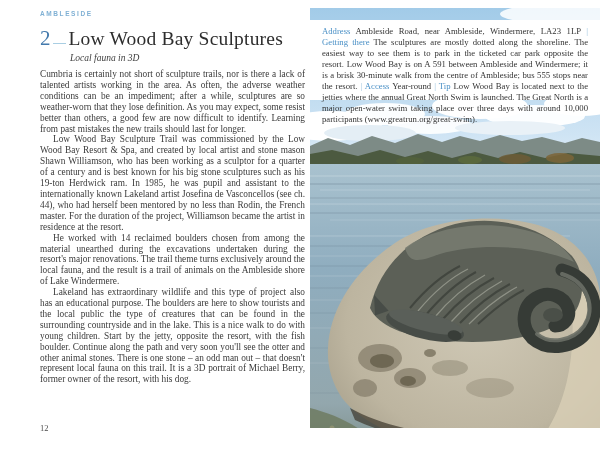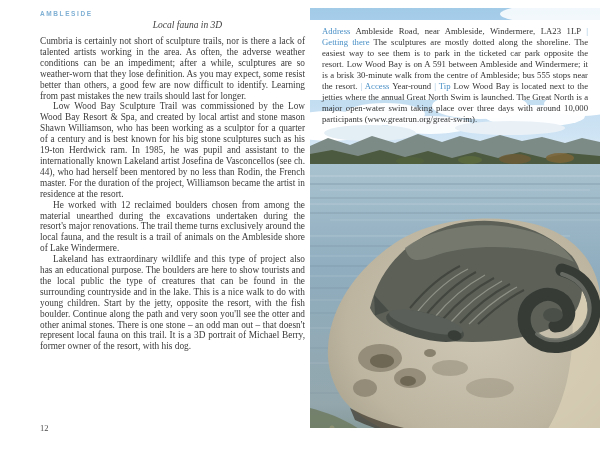--- a/index.html
+++ b/index.html
@@ -7,46 +7,49 @@
         font-family:"Liberation Serif","DejaVu Serif",serif;}
   
   .left-col{position:absolute;left:40px;top:10px;width:265px;}
   .eyebrow{font-family:"Liberation Sans","DejaVu Sans",sans-serif;font-size:6.5px;font-weight:bold;
            letter-spacing:1.6px;color:#7fb0d4;}
   .title-row{margin-top:11px;white-space:nowrap;}
   .chapter-num{font-size:21px;color:#4379ac;line-height:21px;}
   .num-rule{display:inline-block;width:13px;height:1.5px;background:#a9cee3;vertical-align:baseline;
             margin:0 3px 1px 2px;}
   .title{display:inline;font-size:19.5px;font-weight:normal;color:#2d2d2d;letter-spacing:0.2px;margin:0;}
-  .subtitle{margin:3px 0 0 30px;font-style:italic;font-size:9.5px;color:#3f3f3f;text-align:center;}
+  .subtitle{margin:3px 0 0 30px;font-style:italic;font-size:9.5px;color:#3f3f3f;}
   .body{margin-top:6px;width:265px;}
   .body p{margin:0;font-size:9.3px;line-height:10.9px;color:#3a3a3a;text-align:justify;text-indent:13px;}
   .body p.first{text-indent:0;}
   .folio{position:absolute;left:40px;top:423px;font-size:8.5px;color:#4d4d4d;}
   
   .right-col{position:absolute;left:310px;top:8px;width:290px;height:420px;overflow:hidden;padding-left:40px;}
   .photo-svg{position:absolute;left:0;top:0;}
   .info-box{position:absolute;left:0;top:12px;width:290px;height:80px;background:#ffffff;box-sizing:border-box;
             padding:6px 12px 0 12px;}
   .info-text{margin:0;font-size:8.7px;line-height:11px;color:#333333;text-align:justify;}
   .info-text .lbl{color:#4a90c6;}
   .info-text .sep{color:#9cc4de;}
 </style>
 </head>
 <body>
 
 <div class="page">
 
   <div class="left-col">
     <div class="eyebrow">AMBLESIDE</div>
+    <div class="title-row">
+      <span class="chapter-num">2</span><span class="num-rule"></span><h1 class="title">Low Wood Bay Sculptures</h1>
+    </div>
     <div class="subtitle">Local fauna in 3D</div>
     <div class="body">
         <p class="first">Cumbria is certainly not short of sculpture trails, nor is there a lack of talented artists working in the area. As often, the adverse weather conditions can be an impediment; after a while, sculptures are so weather-worn that they lose definition. As you may expect, some resist better than others, a good few are now difficult to identify. Learning from past mistakes the new trails should last for longer.</p>
         <p>Low Wood Bay Sculpture Trail was commissioned by the Low Wood Bay Resort &amp; Spa, and created by local artist and stone mason Shawn Williamson, who has been working as a sculptor for a quarter of a century and is best known for his big stone sculptures such as his 19-ton Herdwick ram. In 1985, he was pupil and assistant to the internationally known Lakeland artist Josefina de Vasconcellos (see ch. 44), who had herself been mentored by no less than Rodin, the French master. For the duration of the project, Williamson became the artist in residence at the resort.</p>
-        <p>He worked with 12 reclaimed boulders chosen from among the material unearthed during the excavations undertaken during the resort's major renovations. The trail theme turns exclusively around the local fauna, and the result is a trail of animals on the Ambleside shore of Lake Windermere.</p>
+        <p>He worked with 14 reclaimed boulders chosen from among the material unearthed during the excavations undertaken during the resort's major renovations. The trail theme turns exclusively around the local fauna, and the result is a trail of animals on the Ambleside shore of Lake Windermere.</p>
         <p>Lakeland has extraordinary wildlife and this type of project also has an educational purpose. The boulders are here to show tourists and the local public the type of creatures that can be found in the surrounding countryside and in the lake. This is a nice walk to do with young children. Start by the jetty, opposite the resort, with the fish boulder. Continue along the path and very soon you'll see the otter and other animal stones. There is one stone – an odd man out – that doesn't represent local fauna on this trail. It is a 3D portrait of Michael Berry, former owner of the resort, with his dog.</p>
       </div>
   </div>
   <div class="folio">12</div>
 
   <div class="right-col">
     <svg class="photo-svg" width="290" height="456" viewBox="0 0 290 456" xmlns="http://www.w3.org/2000/svg">
       <defs>
         <linearGradient id="sky" x1="0" y1="0" x2="0" y2="1">
           <stop offset="0" stop-color="#a2cbe8"></stop>

